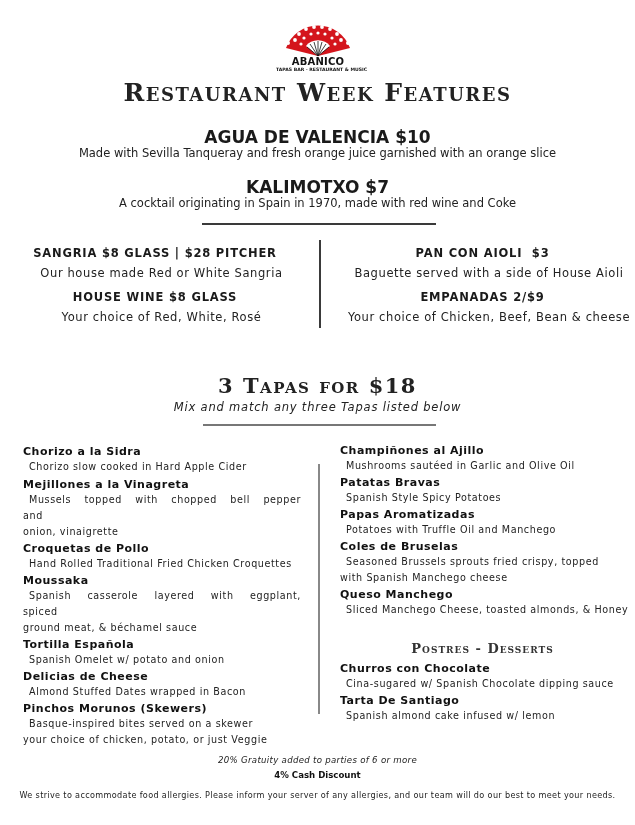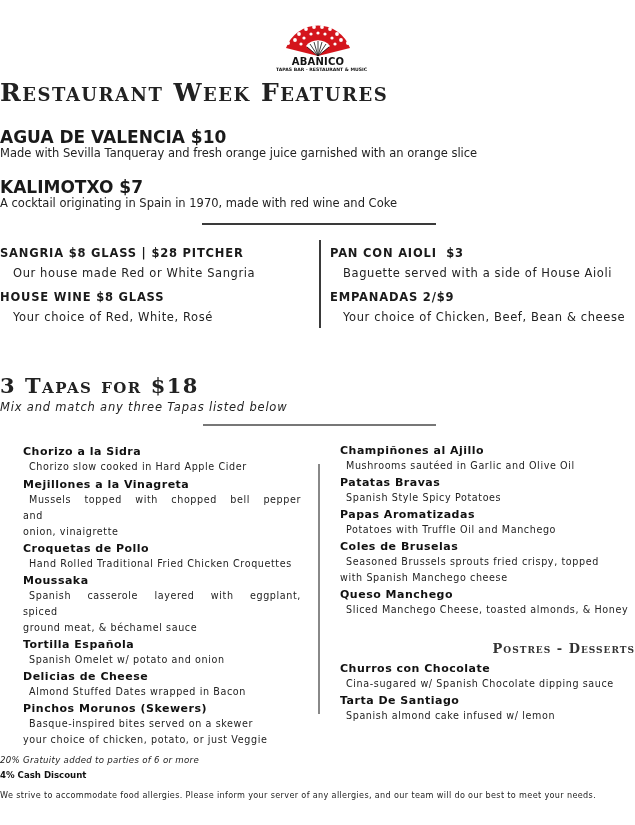--- a/index.html
+++ b/index.html
@@ -1,38 +1,38 @@
 <!DOCTYPE html>
 <html><head>
 <meta charset="utf-8">
 <style>
   html, body { margin:0; padding:0; background:#ffffff; }
   body { width:635px; height:825px; position:relative; overflow:hidden; color:#1c1c1c;
          font-family:"Liberation Sans", sans-serif; }
   .abs { position:absolute; }
-  .center { left:0; width:635px; }
+  .center { left:0; width:635px; text-align:center; }
 
   
   #logo { left:282px; top:14px; width:72px; height:60px; }
   .logo-name { position:absolute; left:0; width:72px; top:42px; text-align:center;
                font:bold 10px "DejaVu Sans", sans-serif; color:#111; letter-spacing:0.2px; }
   .logo-sub { position:absolute; left:-6px; width:84px; top:53px; text-align:center;
               font:bold 4.6px "DejaVu Sans", sans-serif; color:#111; white-space:nowrap; }
 
   .title-serif { font-family:"DejaVu Serif", serif; font-weight:bold; color:#222;
                  font-variant:small-caps; letter-spacing:1.5px; }
   #main-title { top:78px; font-size:25px; }
 
   .drink-name { font-family:"DejaVu Sans", sans-serif; font-weight:bold; font-size:17px; color:#1a1a1a; }
   .drink-desc { font-family:"DejaVu Sans", sans-serif; font-size:11.5px; color:#222; }
 
   .hr { background:#3a3a3a; height:1.5px; }
   .vr { background:#3a3a3a; width:1.5px; }
 
-  .col-block { }
+  .col-block { text-align:center; }
   .sp-name { font-family:"DejaVu Sans", sans-serif; font-weight:bold; font-size:11.5px; letter-spacing:0.8px; color:#1a1a1a; }
   .sp-desc { font-family:"DejaVu Sans", sans-serif; font-size:11.5px; letter-spacing:0.6px; color:#222;padding-left:13px; }
 
   #tapas-title { top:373px; font-size:21px; }
   #tapas-sub { top:400px; font-family:"DejaVu Sans", sans-serif; font-style:italic; font-size:11.5px; letter-spacing:0.8px; color:#222; }
 
   .item-name { font-family:"DejaVu Sans", sans-serif; font-weight:bold; font-size:11px; letter-spacing:0.5px; color:#111; line-height:15px; }
   .item-desc { font-family:"DejaVu Sans", sans-serif; font-size:9.6px; letter-spacing:0.6px; color:#222; line-height:16px; }
   .item-desc.first { text-indent:6px; }
   .justify { text-align:justify; text-align-last:left; }
@@ -147,21 +147,21 @@
   <div class="item-desc first" style="margin-bottom:1px">Spanish Style Spicy Potatoes</div>
   <div class="item-name">Papas Aromatizadas</div>
   <div class="item-desc first" style="margin-bottom:1px">Potatoes with Truffle Oil and Manchego</div>
   <div class="item-name">Coles de Bruselas</div>
   <div class="item-desc first">Seasoned Brussels sprouts fried crispy, topped</div>
   <div class="item-desc" style="margin-bottom:1px">with Spanish Manchego cheese</div>
   <div class="item-name">Queso Manchego</div>
   <div class="item-desc first" style="white-space:nowrap">Sliced Manchego Cheese, toasted almonds, &amp; Honey</div>
 </div>
 
-<div id="desserts-title" class="abs title-serif" style="left:330px; width:305px; text-align:right; top:641px">Postres - Desserts</div>
+<div id="desserts-title" class="abs title-serif" style="left:330px; width:305px; text-align:center; top:641px">Postres - Desserts</div>
 <div class="abs" style="left:340px; top:661px; width:290px">
   <div class="item-name">Churros con Chocolate</div>
   <div class="item-desc first" style="margin-bottom:1px">Cina-sugared w/ Spanish Chocolate dipping sauce</div>
   <div class="item-name">Tarta De Santiago</div>
   <div class="item-desc first">Spanish almond cake infused w/ lemon</div>
 </div>
 
 <div class="abs center foot-italic" style="top:755px">20% Gratuity added to parties of 6 or more</div>
 <div class="abs center foot-bold" style="top:770px">4% Cash Discount</div>
 <div class="abs center foot-note" style="top:790px; white-space:nowrap">We strive to accommodate food allergies. Please inform your server of any allergies, and our team will do our best to meet your needs.</div>

